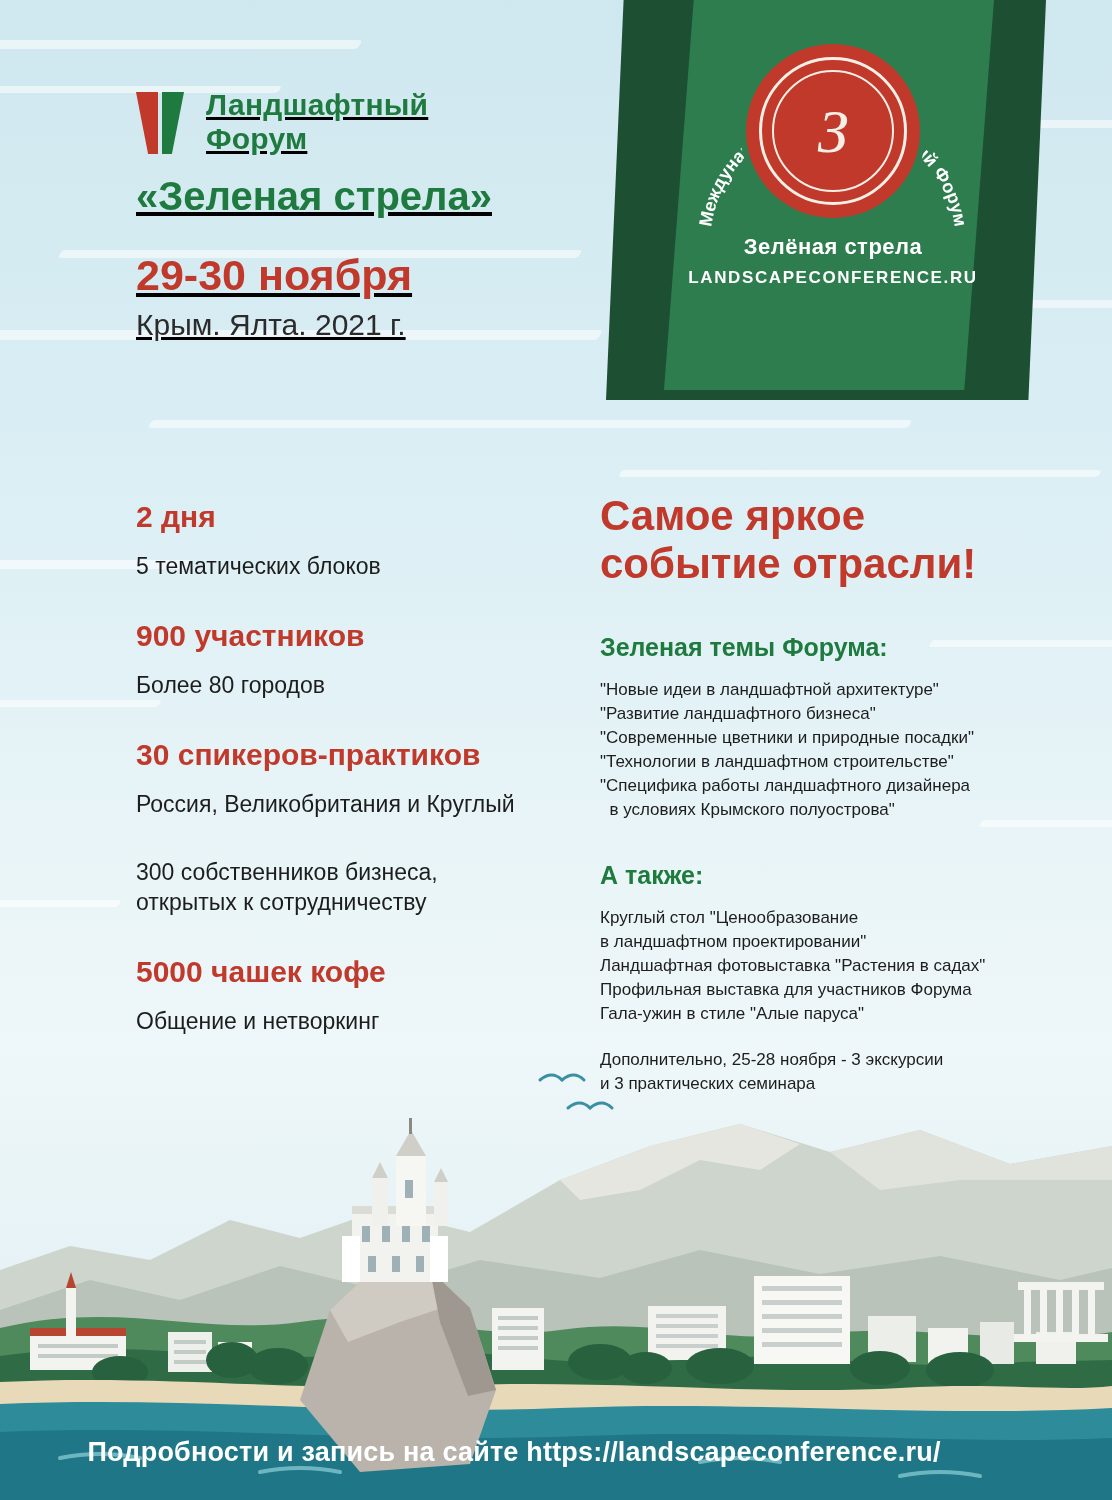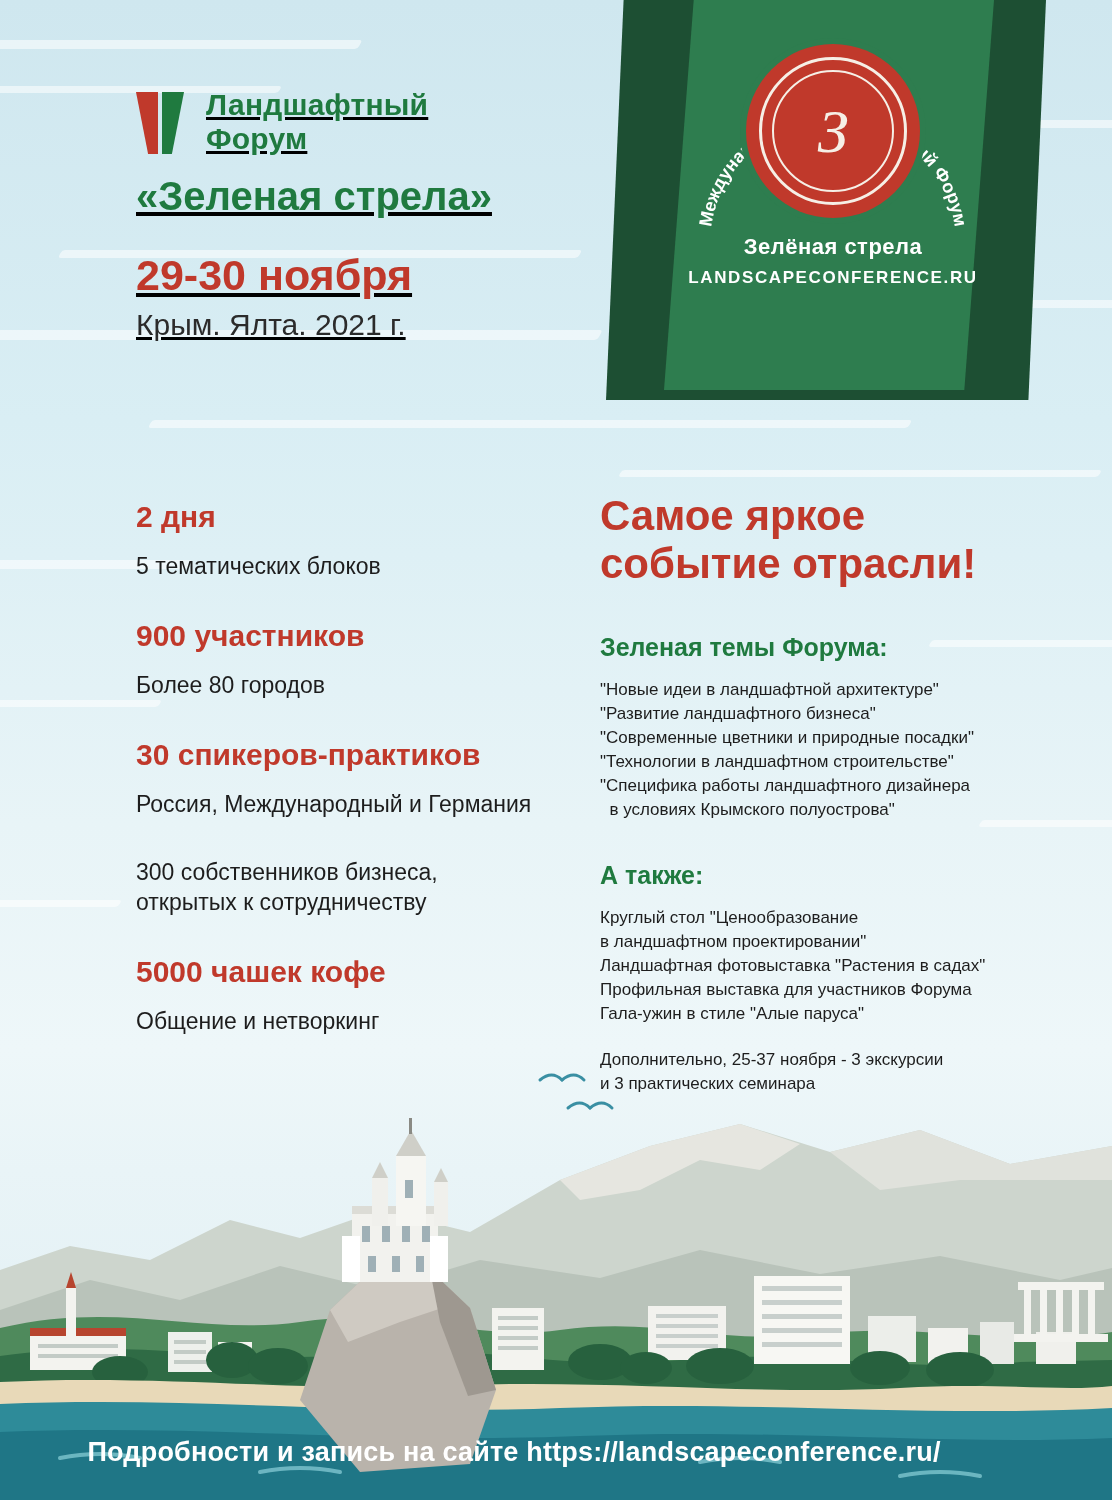--- a/index.html
+++ b/index.html
@@ -186,21 +186,21 @@
     <div class="stat">
       <div class="stat-num">2 дня</div>
       <div class="stat-desc">5 тематических блоков</div>
     </div>
     <div class="stat">
       <div class="stat-num">900 участников</div>
       <div class="stat-desc">Более 80 городов</div>
     </div>
     <div class="stat">
       <div class="stat-num">30 спикеров-практиков</div>
-      <div class="stat-desc">Россия, Международный и Германия</div>
+      <div class="stat-desc">Россия, Великобритания и Круглый</div>
     </div>
     <div class="stat">
       <div class="stat-desc" style="white-space: pre-line;">300 собственников бизнеса,
 открытых к сотрудничеству</div>
     </div>
     <div class="stat">
       <div class="stat-num">5000 чашек кофе</div>
       <div class="stat-desc">Общение и нетворкинг</div>
     </div>
   </div>
@@ -222,21 +222,21 @@
     <div class="sect-title tight">А также:</div>
     <div class="list">
       <div>Круглый стол "Ценообразование</div>
       <div>в ландшафтном проектировании"</div>
       <div>Ландшафтная фотовыставка "Растения в садах"</div>
       <div>Профильная выставка для участников Форума</div>
       <div>Гала-ужин в стиле "Алые паруса"</div>
     </div>
 
     <div class="note">
-      <div>Дополнительно, 25-37 ноября - 3 экскурсии</div>
+      <div>Дополнительно, 25-28 ноября - 3 экскурсии</div>
       <div>и 3 практических семинара</div>
     </div>
   </div>
 
   <svg class="scene" viewBox="0 0 1112 440" preserveAspectRatio="none">
 
     <g stroke="#3a8fa3" stroke-width="3" fill="none" stroke-linecap="round">
       <path d="M540 20 q12 -10 22 0"></path>
       <path d="M562 20 q12 -10 22 0"></path>
       <path d="M568 48 q12 -10 22 0"></path>

